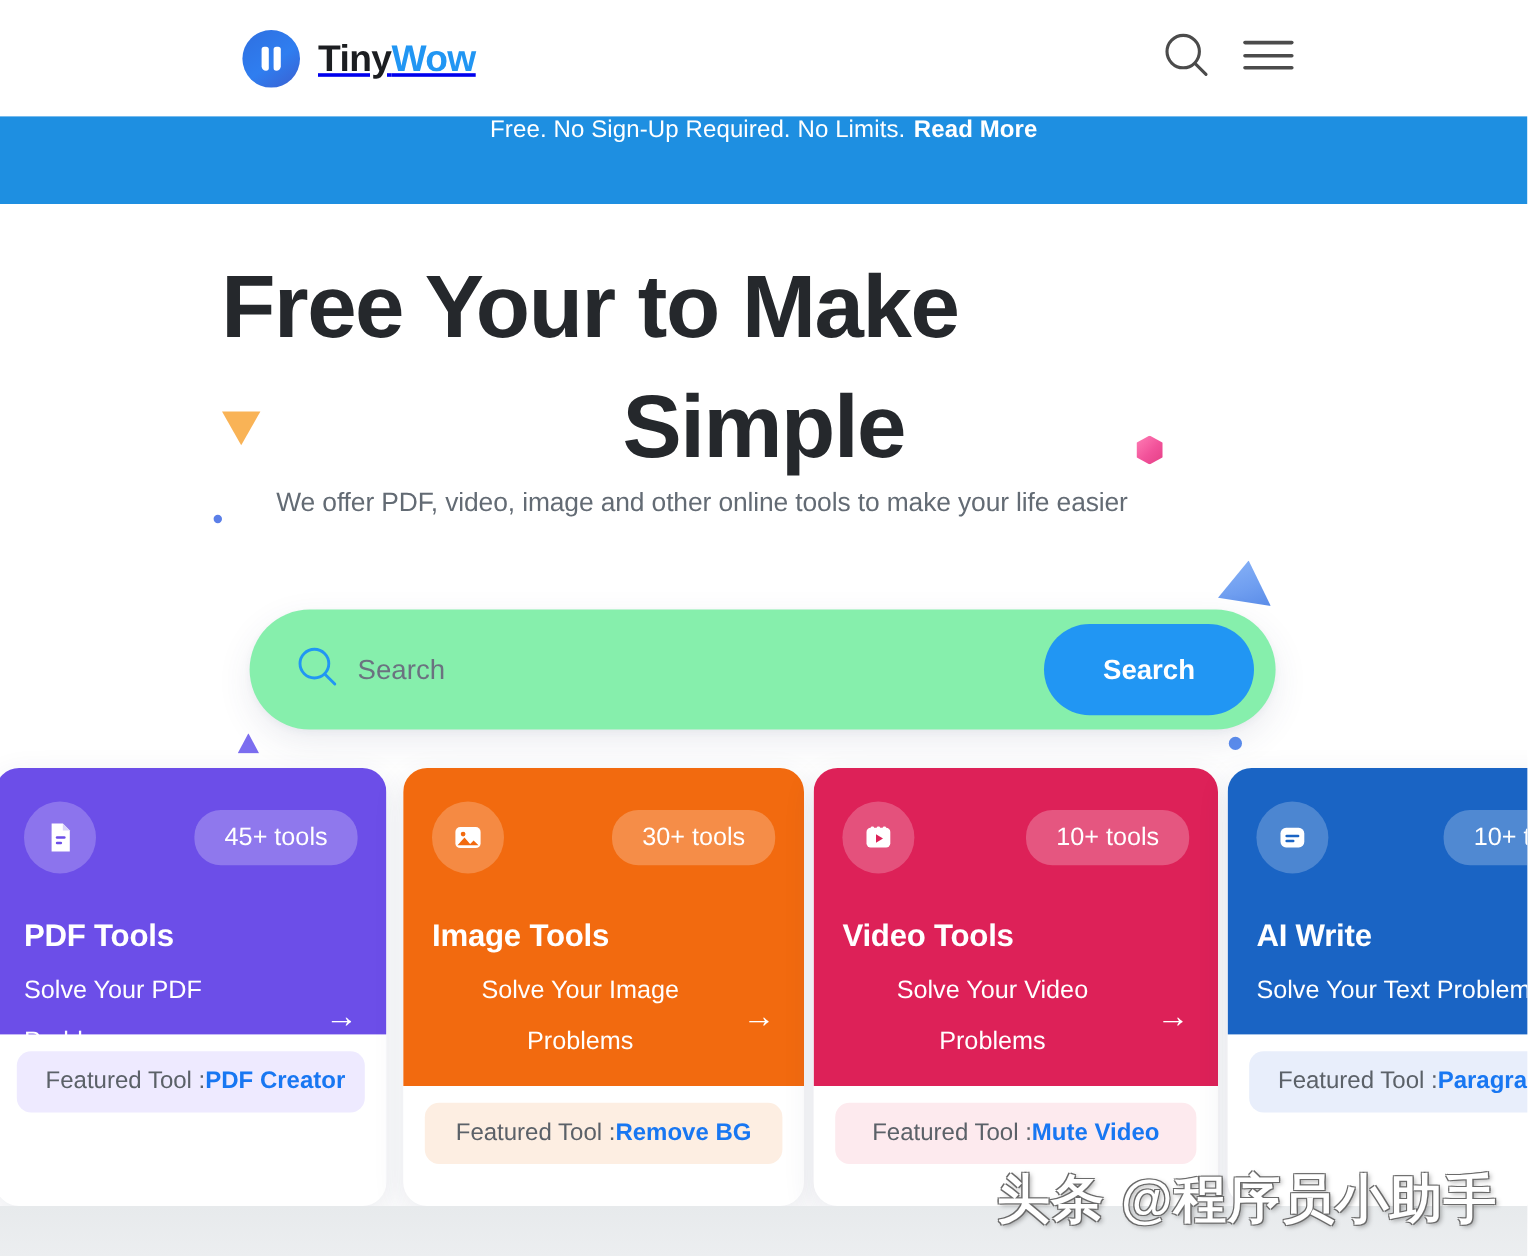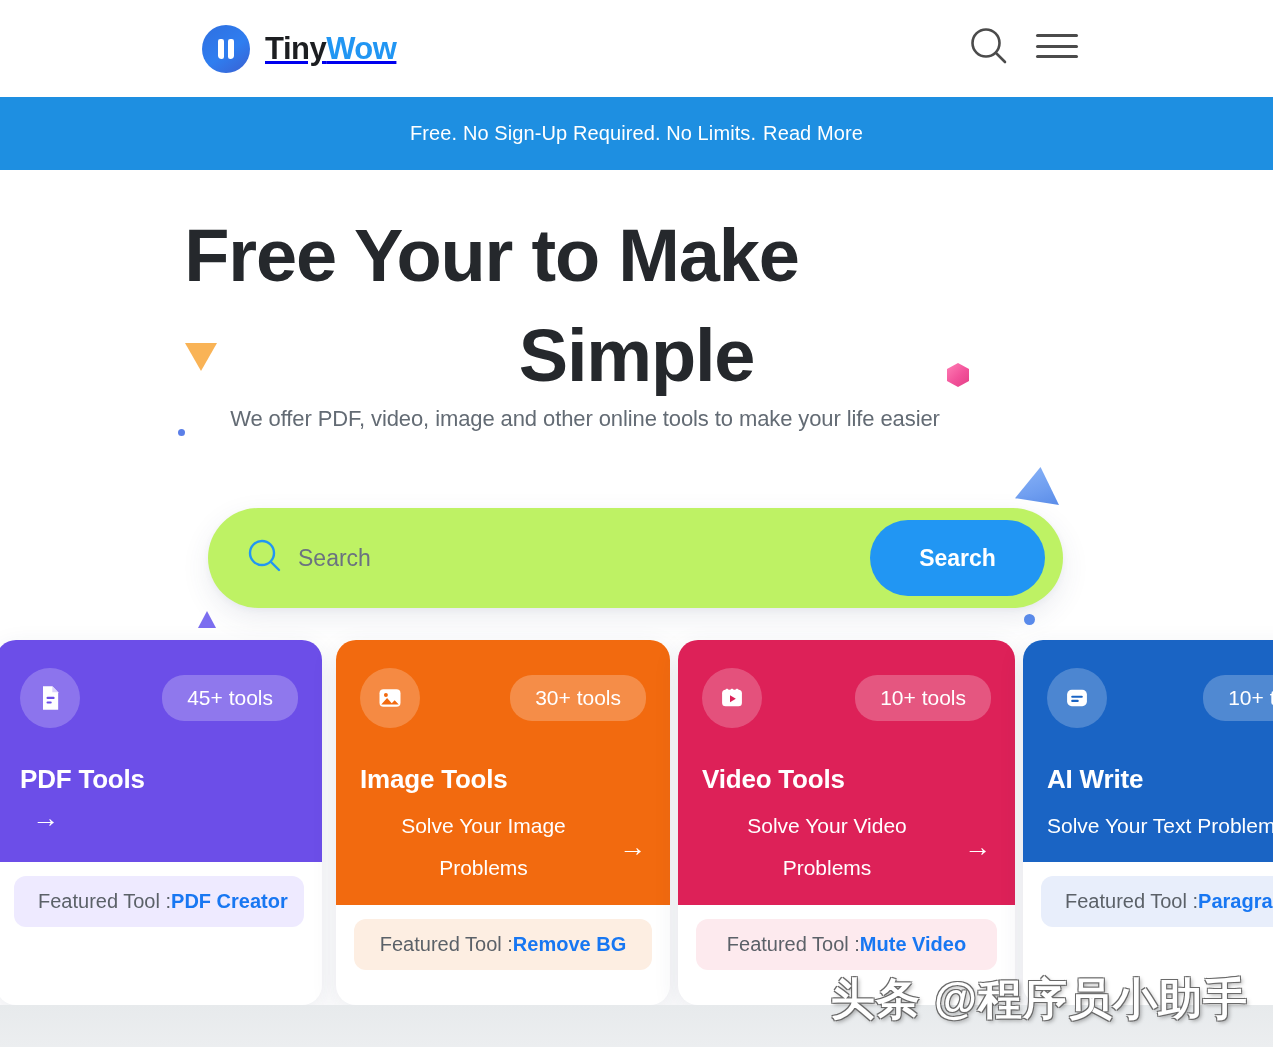--- a/index.html
+++ b/index.html
@@ -99,27 +99,27 @@
 
   
   .banner {
     position: absolute;
     top: 97px; left: 0;
     width: 1273px;
     height: 73px;
     background: #1e8fe1;
     color: #ffffff;
     display: flex;
-    align-items: center;
+    align-items: flex-start;
     justify-content: center;
     font-size: 20px;
     letter-spacing: 0.1px;
   }
   .banner .read-more {
-    font-weight: normal;
+    font-weight: bold;
     margin-left: 7px;
     color: #ffffff;
     text-decoration: none;
   }
 
   
   .hero {
     position: absolute;
     top: 170px; left: 0;
     width: 1273px;
@@ -152,21 +152,21 @@
     letter-spacing: -0.1px;
   }
 
   
   .search-wrap {
     position: absolute;
     top: 338px;
     left: 208px;
     width: 855px;
     height: 100px;
-    background: #bef264;
+    background: #86efac;
     border-radius: 52px;
     box-shadow: 0 10px 28px rgba(60,70,110,.10), 0 2px 6px rgba(60,70,110,.05);
     display: flex;
     align-items: center;
     padding: 0 18px 0 38px;
   }
   .search-icon-blue { flex: 0 0 auto; margin-right: 14px; }
   .search-input {
     flex: 1 1 auto;
     border: none;
@@ -431,20 +431,21 @@
               <path d="M6 2h8l5 5v15H6z" fill="#fff"></path>
               <path d="M14 2l5 5h-5z" fill="#d9d2fb"></path>
               <rect x="9" y="11" width="7" height="1.8" rx=".9" fill="#6c4ee8"></rect>
               <rect x="9" y="15" width="4.5" height="1.8" rx=".9" fill="#6c4ee8"></rect>
             </svg>
           </span>
           <span class="tools-badge">45+ tools</span>
         </div>
         <div class="card-title">PDF Tools</div>
         <div class="card-sub-row">
+          <div class="card-sub">Solve Your PDF Problems</div>
           <span class="arrow">→</span>
         </div>
       </div>
       <div class="card-bottom">
         <div class="featured-pill"><span>Featured Tool :</span><span class="tool">PDF Creator</span></div>
       </div>
     </div>
 
     <div class="card-outer c1">
       <div class="card-top">

